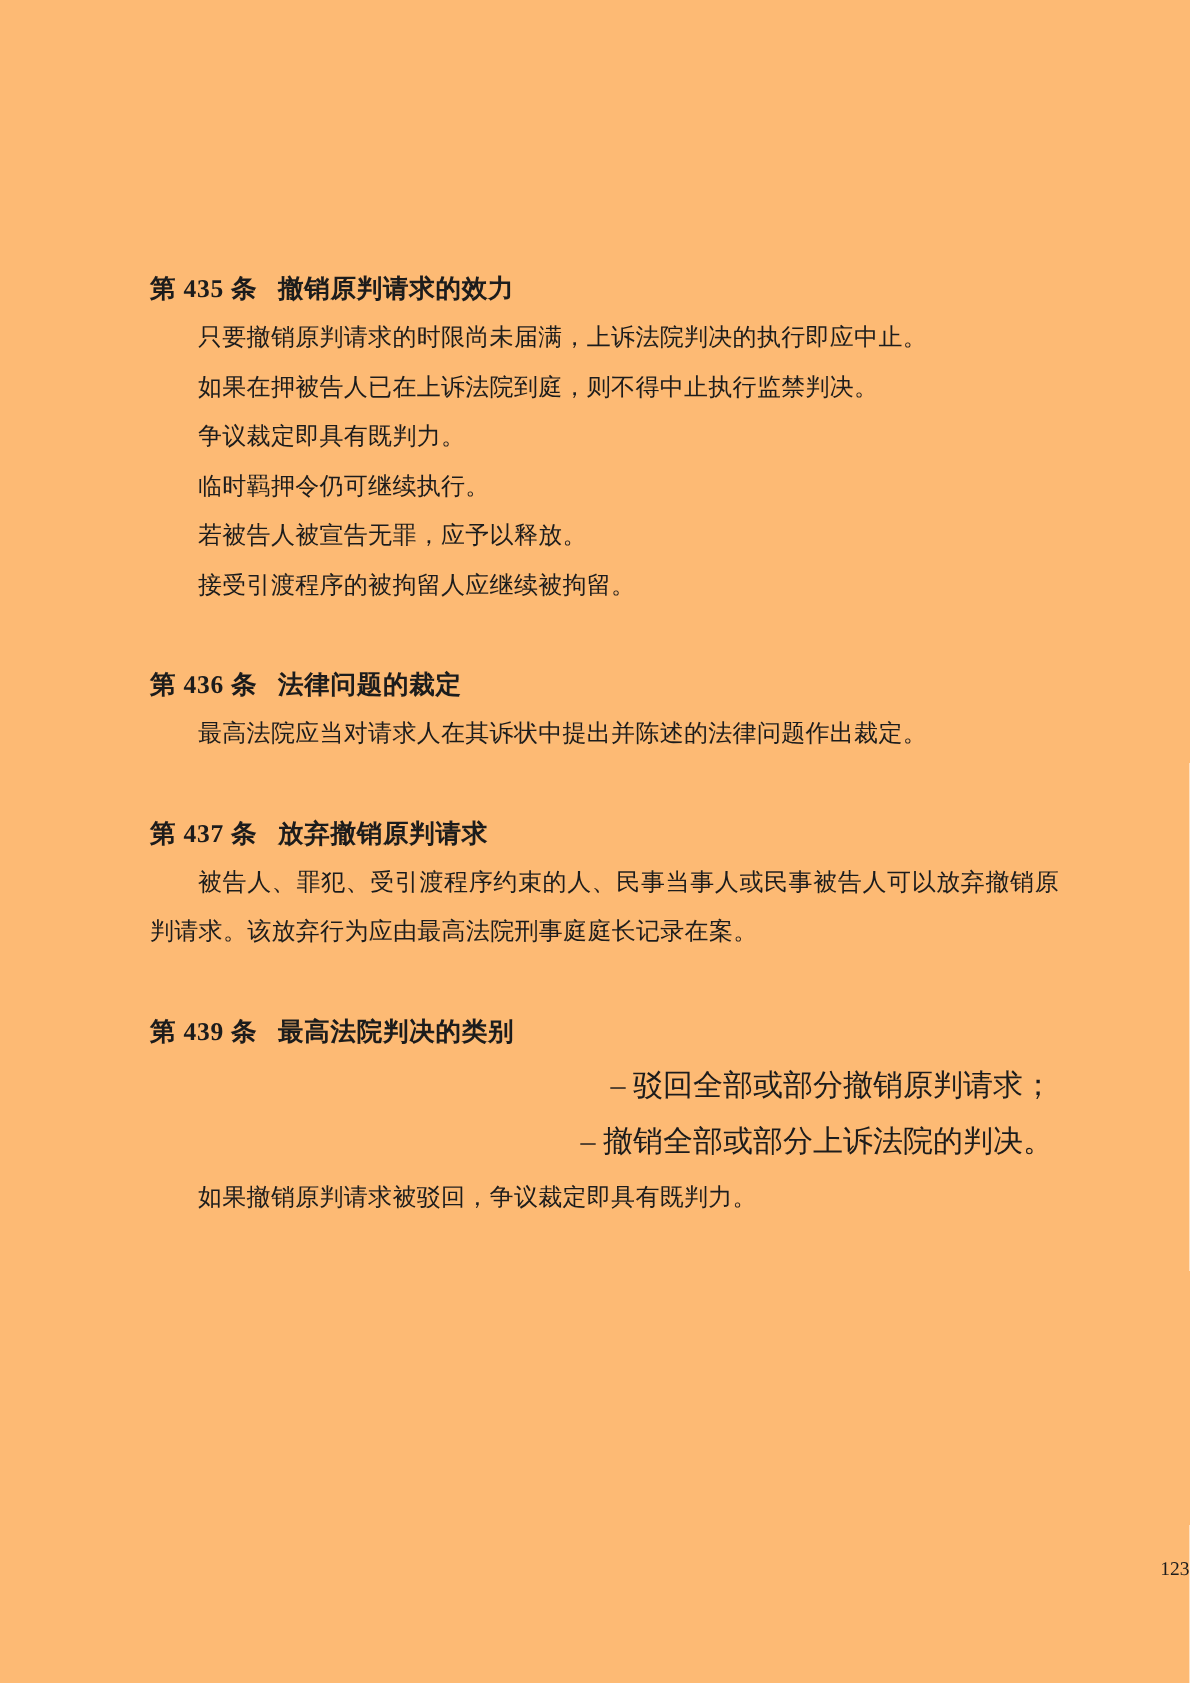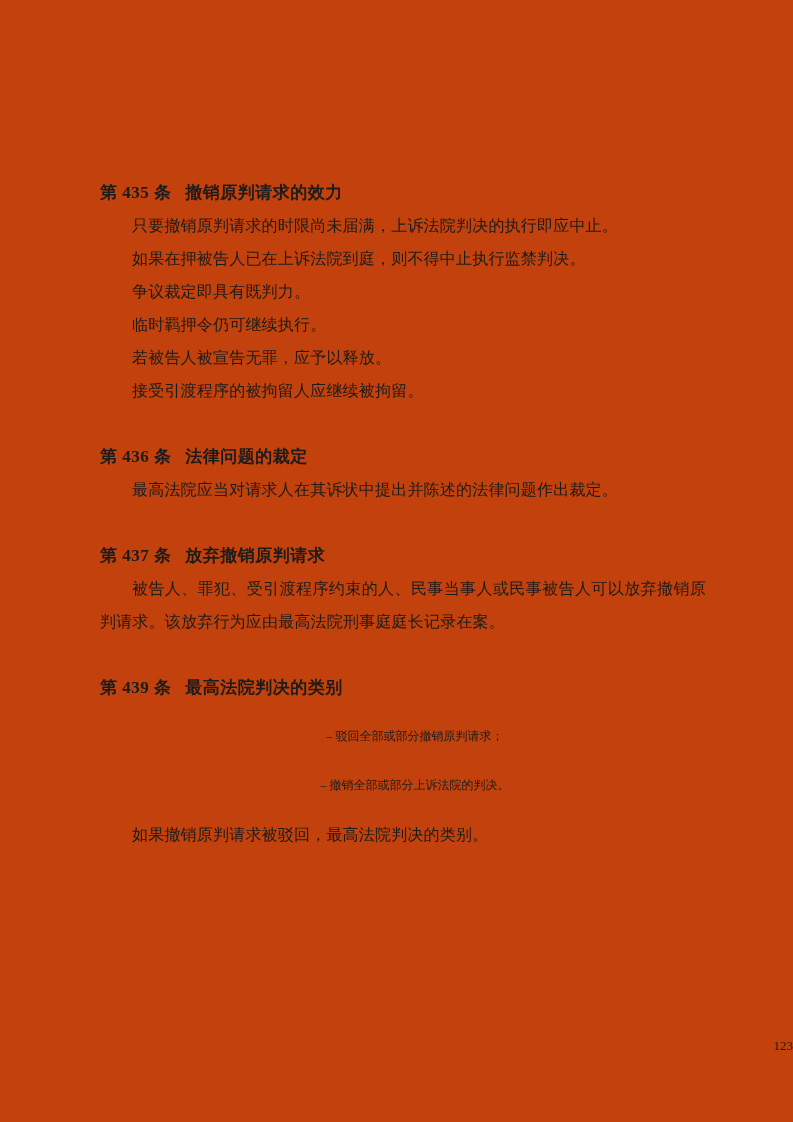--- a/index.html
+++ b/index.html
@@ -4,21 +4,21 @@
 <style>
   html, body {
     margin: 0;
     padding: 0;
     background: #ffffff;
   }
   .page {
     position: relative;
     width: 793px;
     height: 1122px;
-    background: #c2410c;
+    background: #fdba74;
     color: #1c1c1c;
     font-family: "Liberation Serif", "DejaVu Serif", serif;
     overflow: hidden;
   }
   .content {
     position: absolute;
     left: 100px;
     top: 176px;
     width: 606px;
   }
@@ -38,25 +38,25 @@
   }
   .para {
     margin: 0;
     font-size: 16px;
     line-height: 33px;
     text-indent: 2em;
     text-align: justify;
     letter-spacing: 0.2px;
   }
   .bullet-item {
-    margin: 16px;
-    font-size: 12px;
+    margin: 4px;
+    font-size: 20px;
     line-height: 33px;
     text-indent: 2em;
-    text-align: center;
+    text-align: right;
   }
   .page-number {
     position: absolute;
     left: 0;
     top: 1038px;
     width: 100%;
     text-align: right;
     font-size: 13px;
     line-height: 15px;
     color: #1c1c1c;
@@ -98,19 +98,19 @@
     </section>
 
 
     <section class="section">
       <h2 class="article-heading">
         <span class="article-no">第 439 条</span>
         <span class="article-title">最高法院判决的类别</span>
       </h2>
       <p class="bullet-item">– 驳回全部或部分撤销原判请求；</p>
       <p class="bullet-item">– 撤销全部或部分上诉法院的判决。</p>
-      <p class="para">如果撤销原判请求被驳回，最高法院判决的类别。</p>
+      <p class="para">如果撤销原判请求被驳回，争议裁定即具有既判力。</p>
     </section>
 
   </div>
 
   <div class="page-number">123</div>
 </div>
 
 </body></html>

